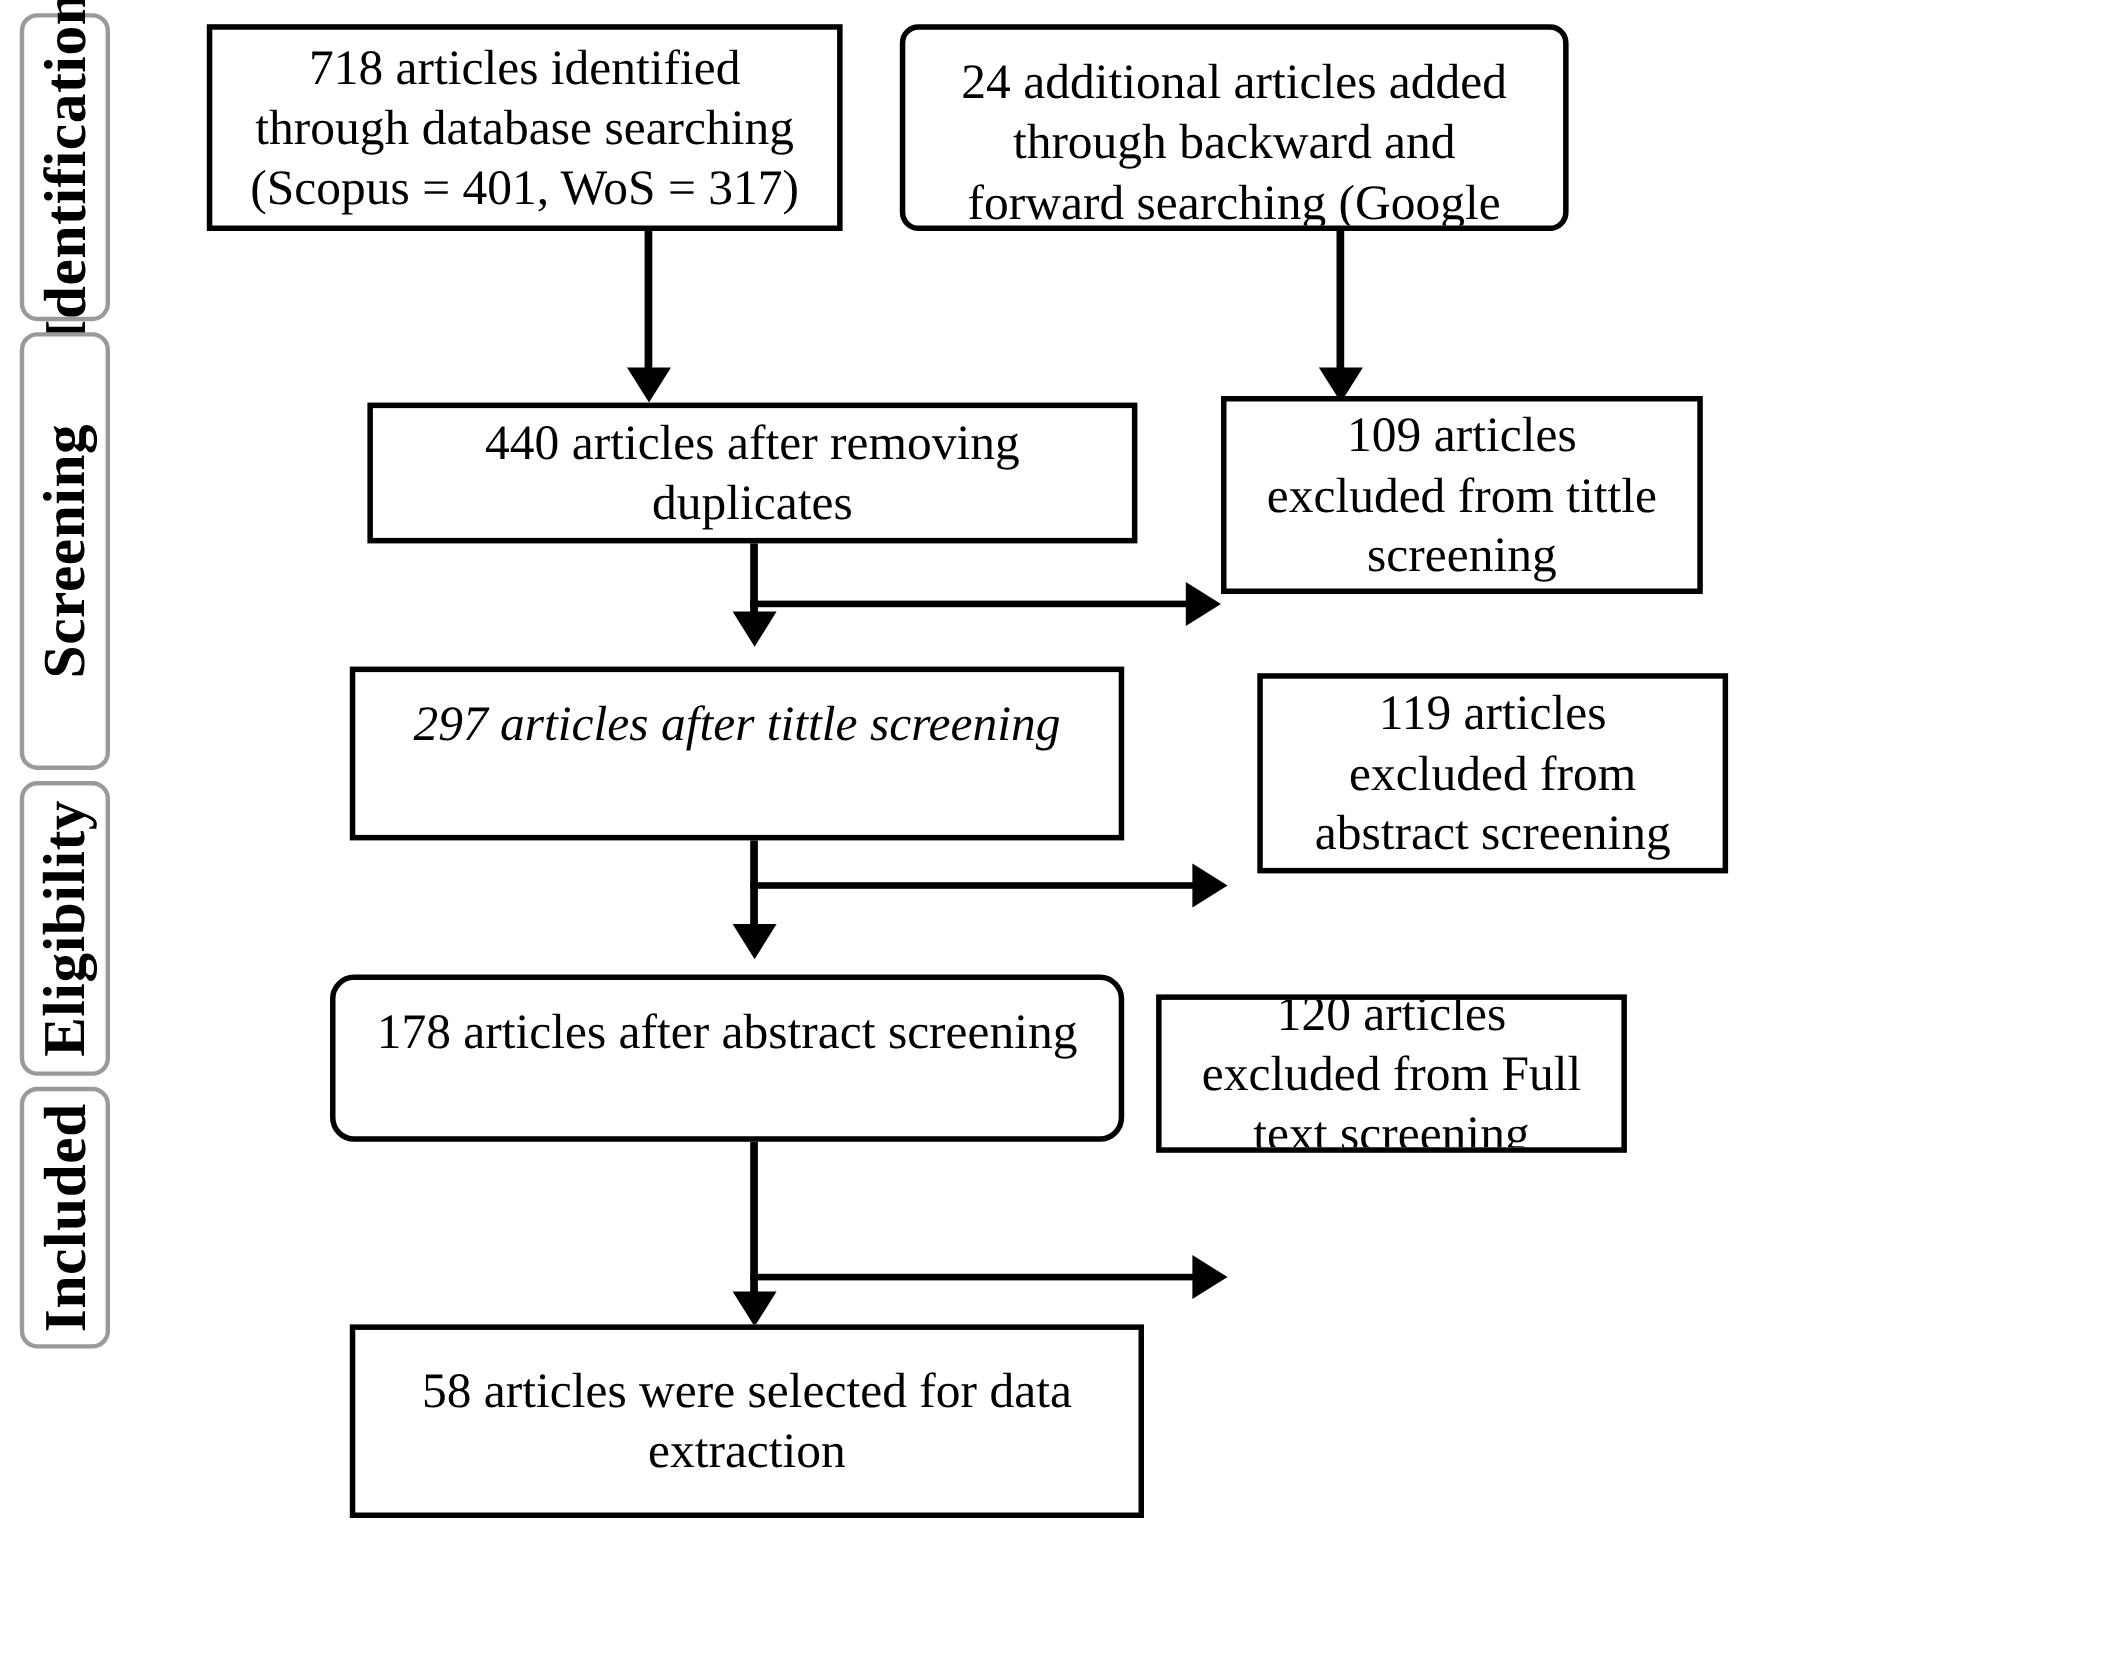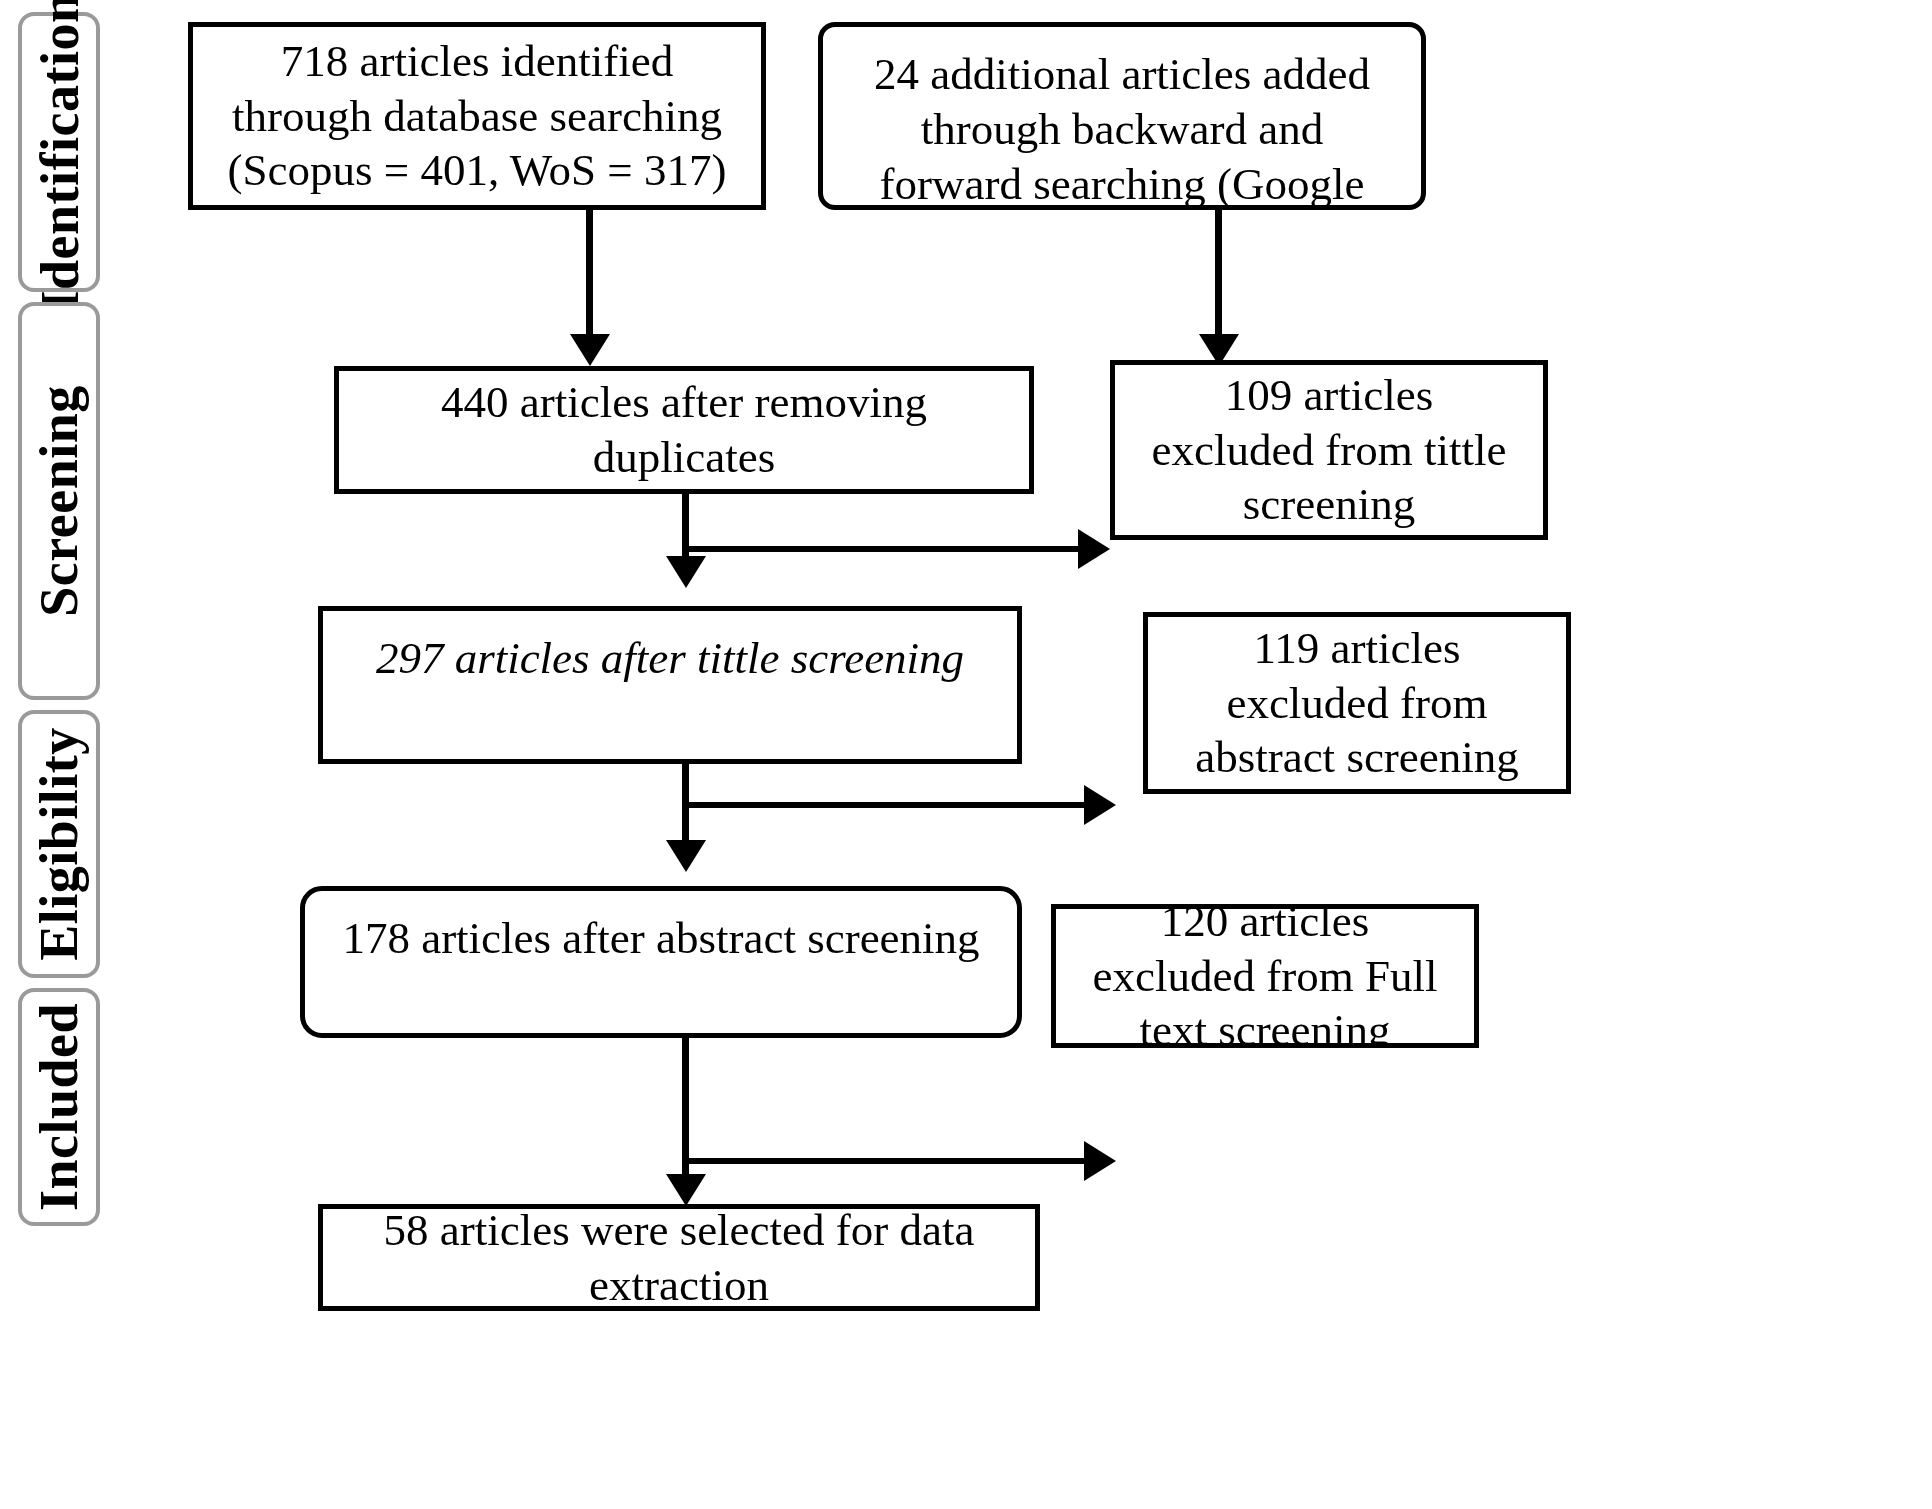--- a/index.html
+++ b/index.html
@@ -175,18 +175,18 @@
     <span class="box-text">120 articles
 excluded from Full
 text screening</span>
   </div>
 
   <div class="vline" style="left:682px; top:1038px; height:140px;"></div>
   <div class="arrow-down" style="left:666px; top:1174px;"></div>
   <div class="hline" style="left:682px; top:1158px; width:404px;"></div>
   <div class="arrow-right" style="left:1084px; top:1141px;"></div>
 
-  <div class="flow-box box-center" style="left:318px; top:1204px; width:722px; height:107px;">
+  <div class="flow-box box-center" style="left:318px; top:1204px; width:722px; height:176px;">
     <span class="box-text">58 articles were selected for data
 extraction</span>
   </div>
 
 </div>
 
 </body></html>

